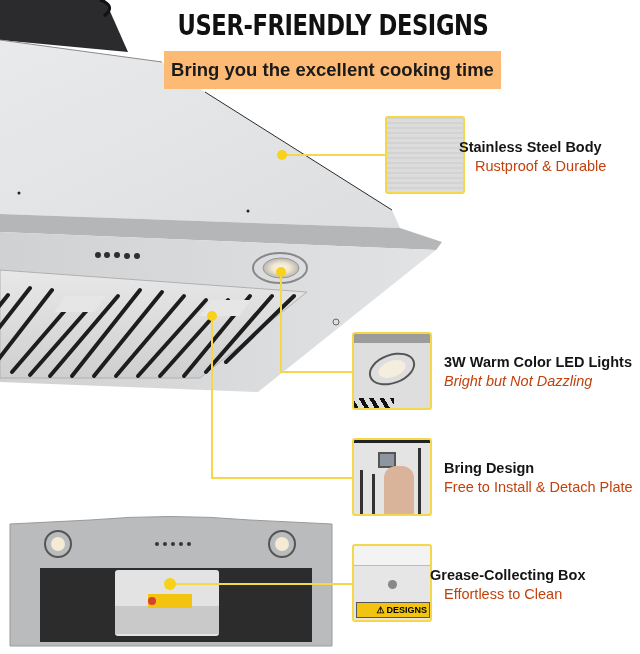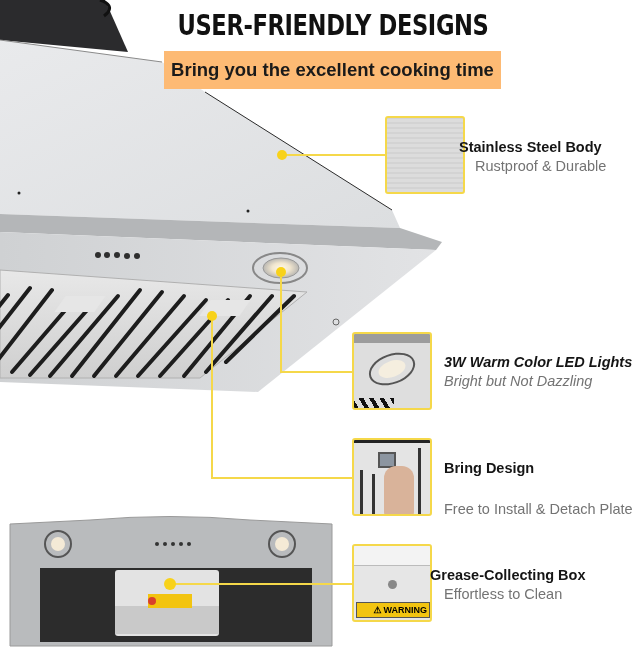--- a/index.html
+++ b/index.html
@@ -21,21 +21,21 @@
   }
 
   
   svg.hood { position:absolute; left:0; top:0; }
 
   .thumb {
     position:absolute; border:2px solid #f5d84a; border-radius:3px; overflow:hidden;
     background:#e8e8e8;
   }
   .feat-title { position:absolute; font-weight:bold; font-size:14.5px; color:#151515; white-space:nowrap; }
-  .feat-sub { position:absolute; font-size:14.5px; color:#737373; white-space:nowrap; }
+  .feat-sub { position:absolute; font-size:14.5px; color:#c2410c; white-space:nowrap; }
 </style>
 </head>
 <body>
 
 <svg class="hood" width="640" height="654" viewBox="0 0 640 654">
   <defs>
     <linearGradient id="gTop" x1="0" y1="0" x2="1" y2="1">
       <stop offset="0" stop-color="#e9eaec"></stop>
       <stop offset="1" stop-color="#dcdee0"></stop>
     </linearGradient>
@@ -139,36 +139,36 @@
 <div class="thumb" style="left:385px;top:116px;width:80px;height:78px;background:repeating-linear-gradient(0deg,#dcdcdc 0,#dcdcdc 3px,#d3d3d3 3px,#d3d3d3 5px);"></div>
 <div class="feat-title" style="left:459px;top:139px;">Stainless Steel Body</div>
 <div class="feat-sub" style="left:475px;top:158px;">Rustproof &amp; Durable</div>
 
 <div class="thumb" style="left:352px;top:332px;width:80px;height:78px;background:#dedede;">
   <div style="position:absolute;left:0;top:0;width:100%;height:9px;background:#9c9c9c;"></div>
   <div style="position:absolute;left:14px;top:20px;width:48px;height:30px;border:2px solid #555;border-radius:50%;transform:rotate(-20deg);"></div>
   <div style="position:absolute;left:24px;top:27px;width:28px;height:16px;background:#f5eedf;border-radius:50%;transform:rotate(-20deg);"></div>
   <div style="position:absolute;left:0;bottom:0;width:40px;height:10px;background:repeating-linear-gradient(60deg,#111 0,#111 4px,#ddd 4px,#ddd 9px);"></div>
 </div>
-<div class="feat-title" style="left:444px;top:354px;font-style:italic;">3W Warm Color LED Lights</div>
+<div class="feat-title" style="left:444px;top:354px;">3W Warm Color LED Lights</div>
 <div class="feat-sub" style="left:444px;top:373px;font-style:italic;">Bright but Not Dazzling</div>
 
 <div class="thumb" style="left:352px;top:438px;width:80px;height:78px;background:#e4e4e4;">
   <div style="position:absolute;left:0;top:0;width:100%;height:3px;background:#222;"></div>
   <div style="position:absolute;left:24px;top:12px;width:18px;height:16px;background:#8c95a0;border:2px solid #555;"></div>
   <div style="position:absolute;left:6px;top:30px;width:3px;height:48px;background:#333;"></div>
   <div style="position:absolute;left:18px;top:34px;width:3px;height:44px;background:#333;"></div>
   <div style="position:absolute;left:64px;top:8px;width:3px;height:70px;background:#333;"></div>
   <div style="position:absolute;left:30px;top:26px;width:30px;height:50px;background:#d9b39a;border-radius:12px 12px 4px 4px;"></div>
 </div>
 <div class="feat-title" style="left:444px;top:460px;">Bring Design</div>
-<div class="feat-sub" style="left:444px;top:501px;">Free to Install &amp; Detach Plate</div>
+<div class="feat-sub" style="left:444px;top:479px;">Free to Install &amp; Detach Plate</div>
 
 <div class="thumb" style="left:352px;top:544px;width:80px;height:78px;background:#e6e6e6;">
   <div style="position:absolute;left:0;top:0;width:100%;height:20px;background:#f3f3f3;border-bottom:1px solid #bbb;"></div>
   <div style="position:absolute;left:34px;top:34px;width:9px;height:9px;border-radius:50%;background:#888;"></div>
   <div style="position:absolute;left:2px;bottom:2px;width:74px;height:16px;background:#f2c410;border:1px solid #555;font-size:9px;font-weight:bold;display:flex;align-items:center;justify-content:flex-end;padding-right:2px;">
     <span style="margin-right:2px;">⚠</span>
-    <span>WARNING</span>
+    <span>DESIGNS</span>
   </div>
 </div>
 <div class="feat-title" style="left:430px;top:567px;">Grease-Collecting Box</div>
 <div class="feat-sub" style="left:444px;top:586px;text-align:right;">Effortless to Clean</div>
 
 </body></html>

